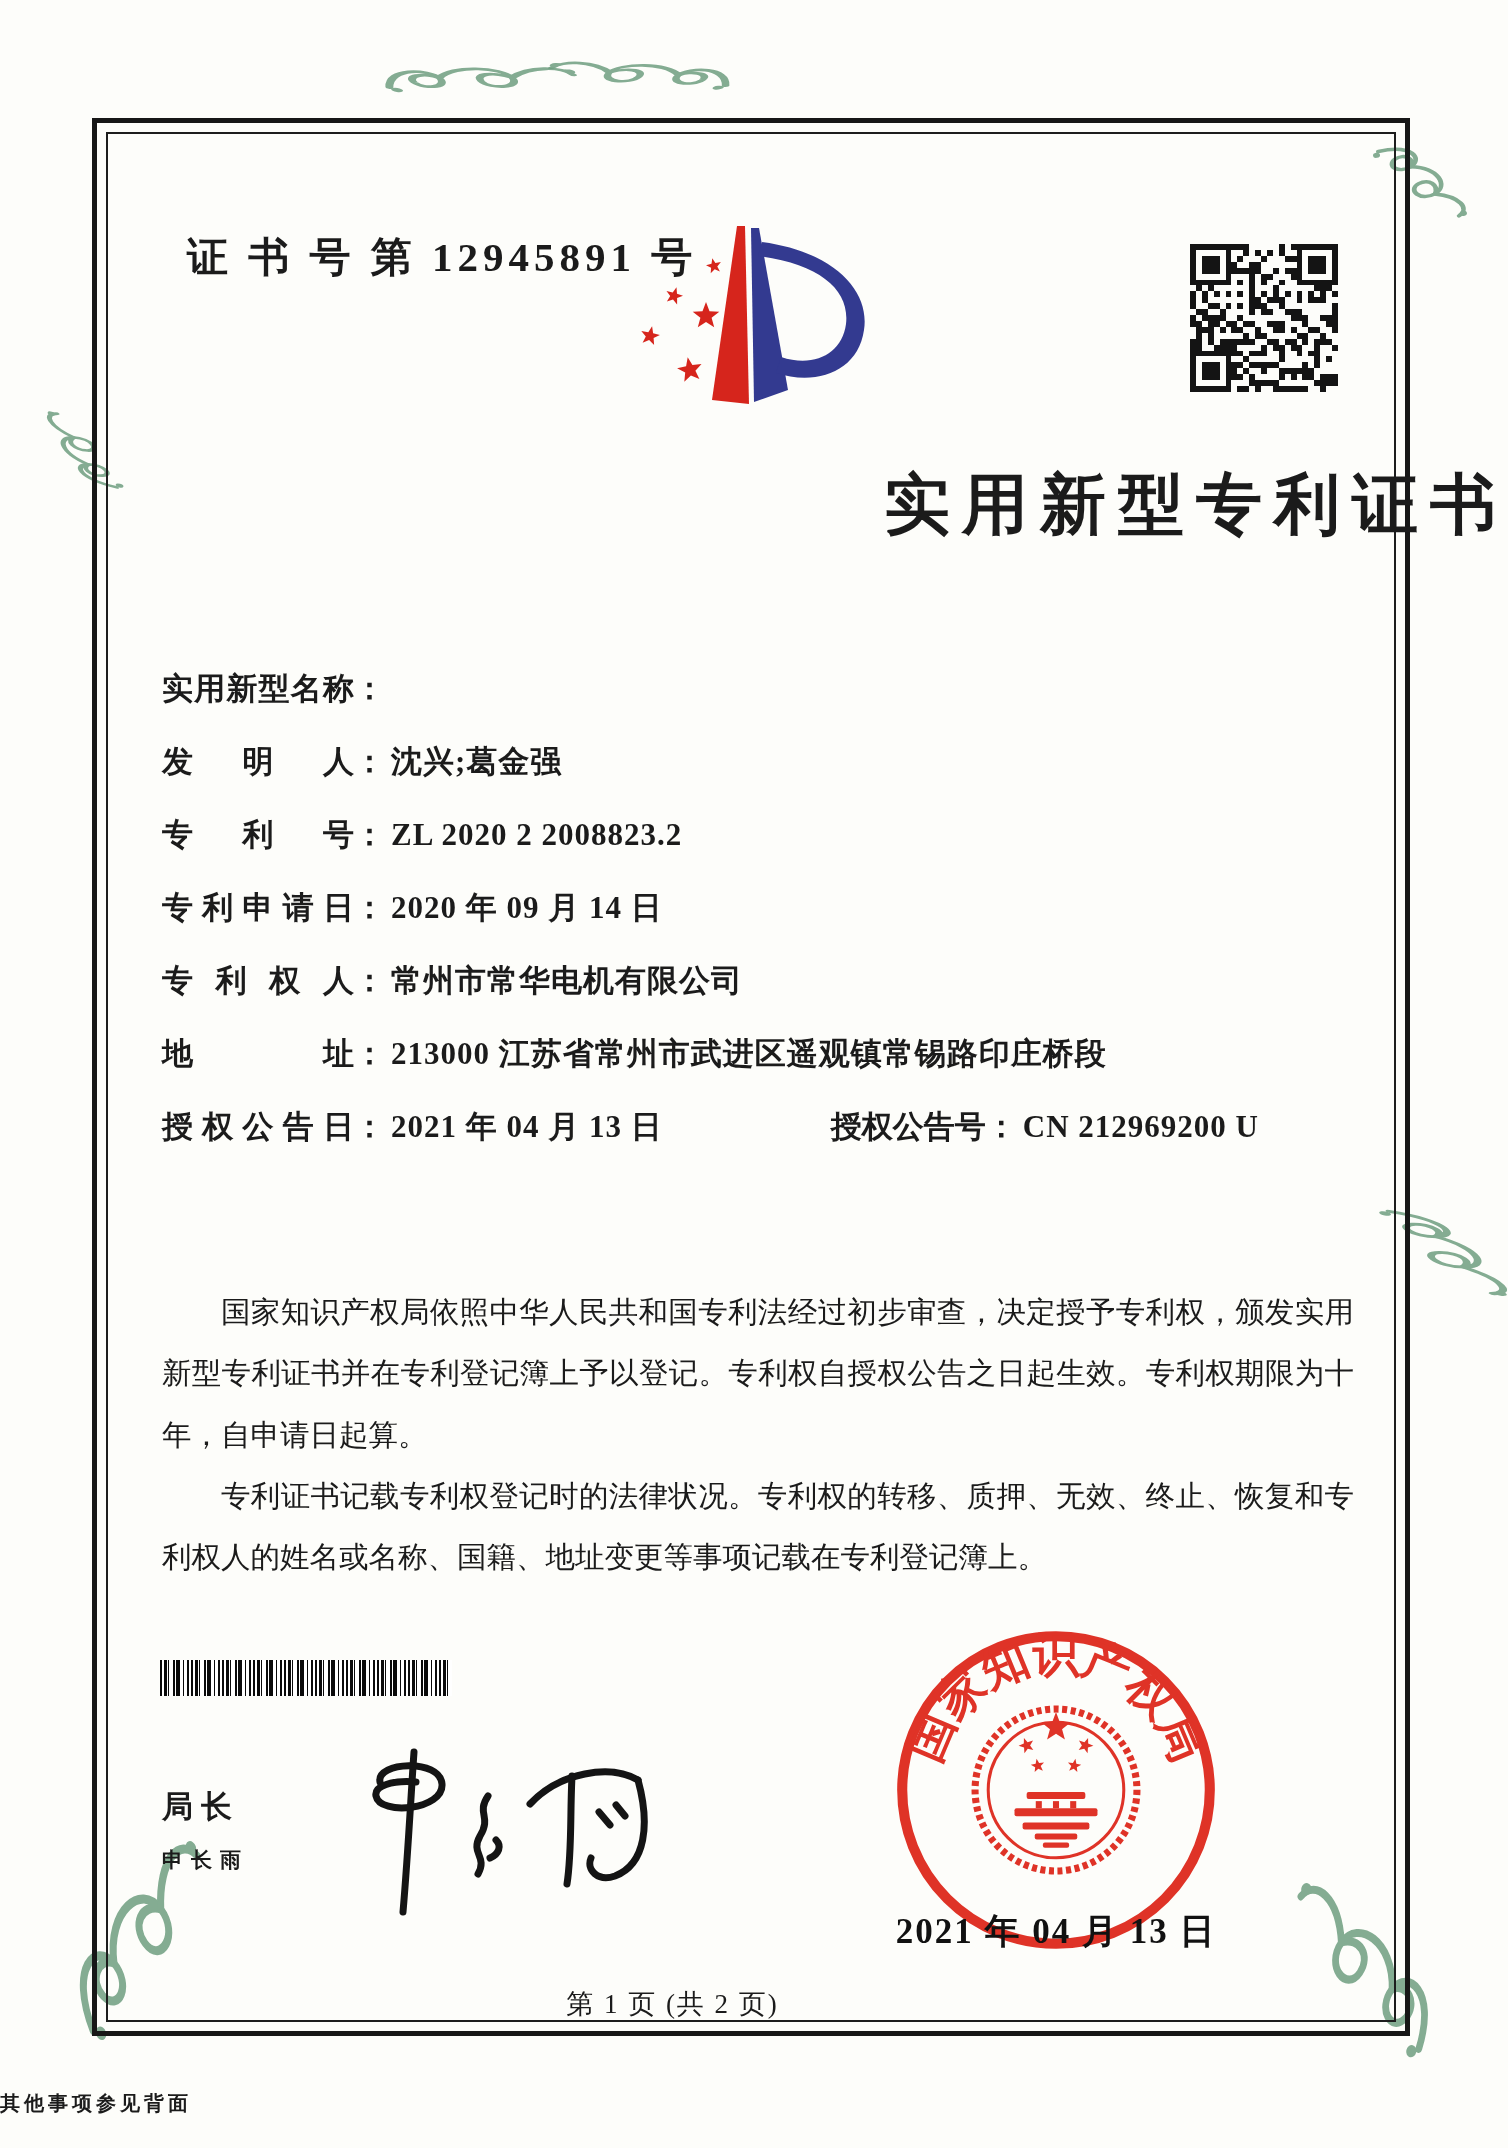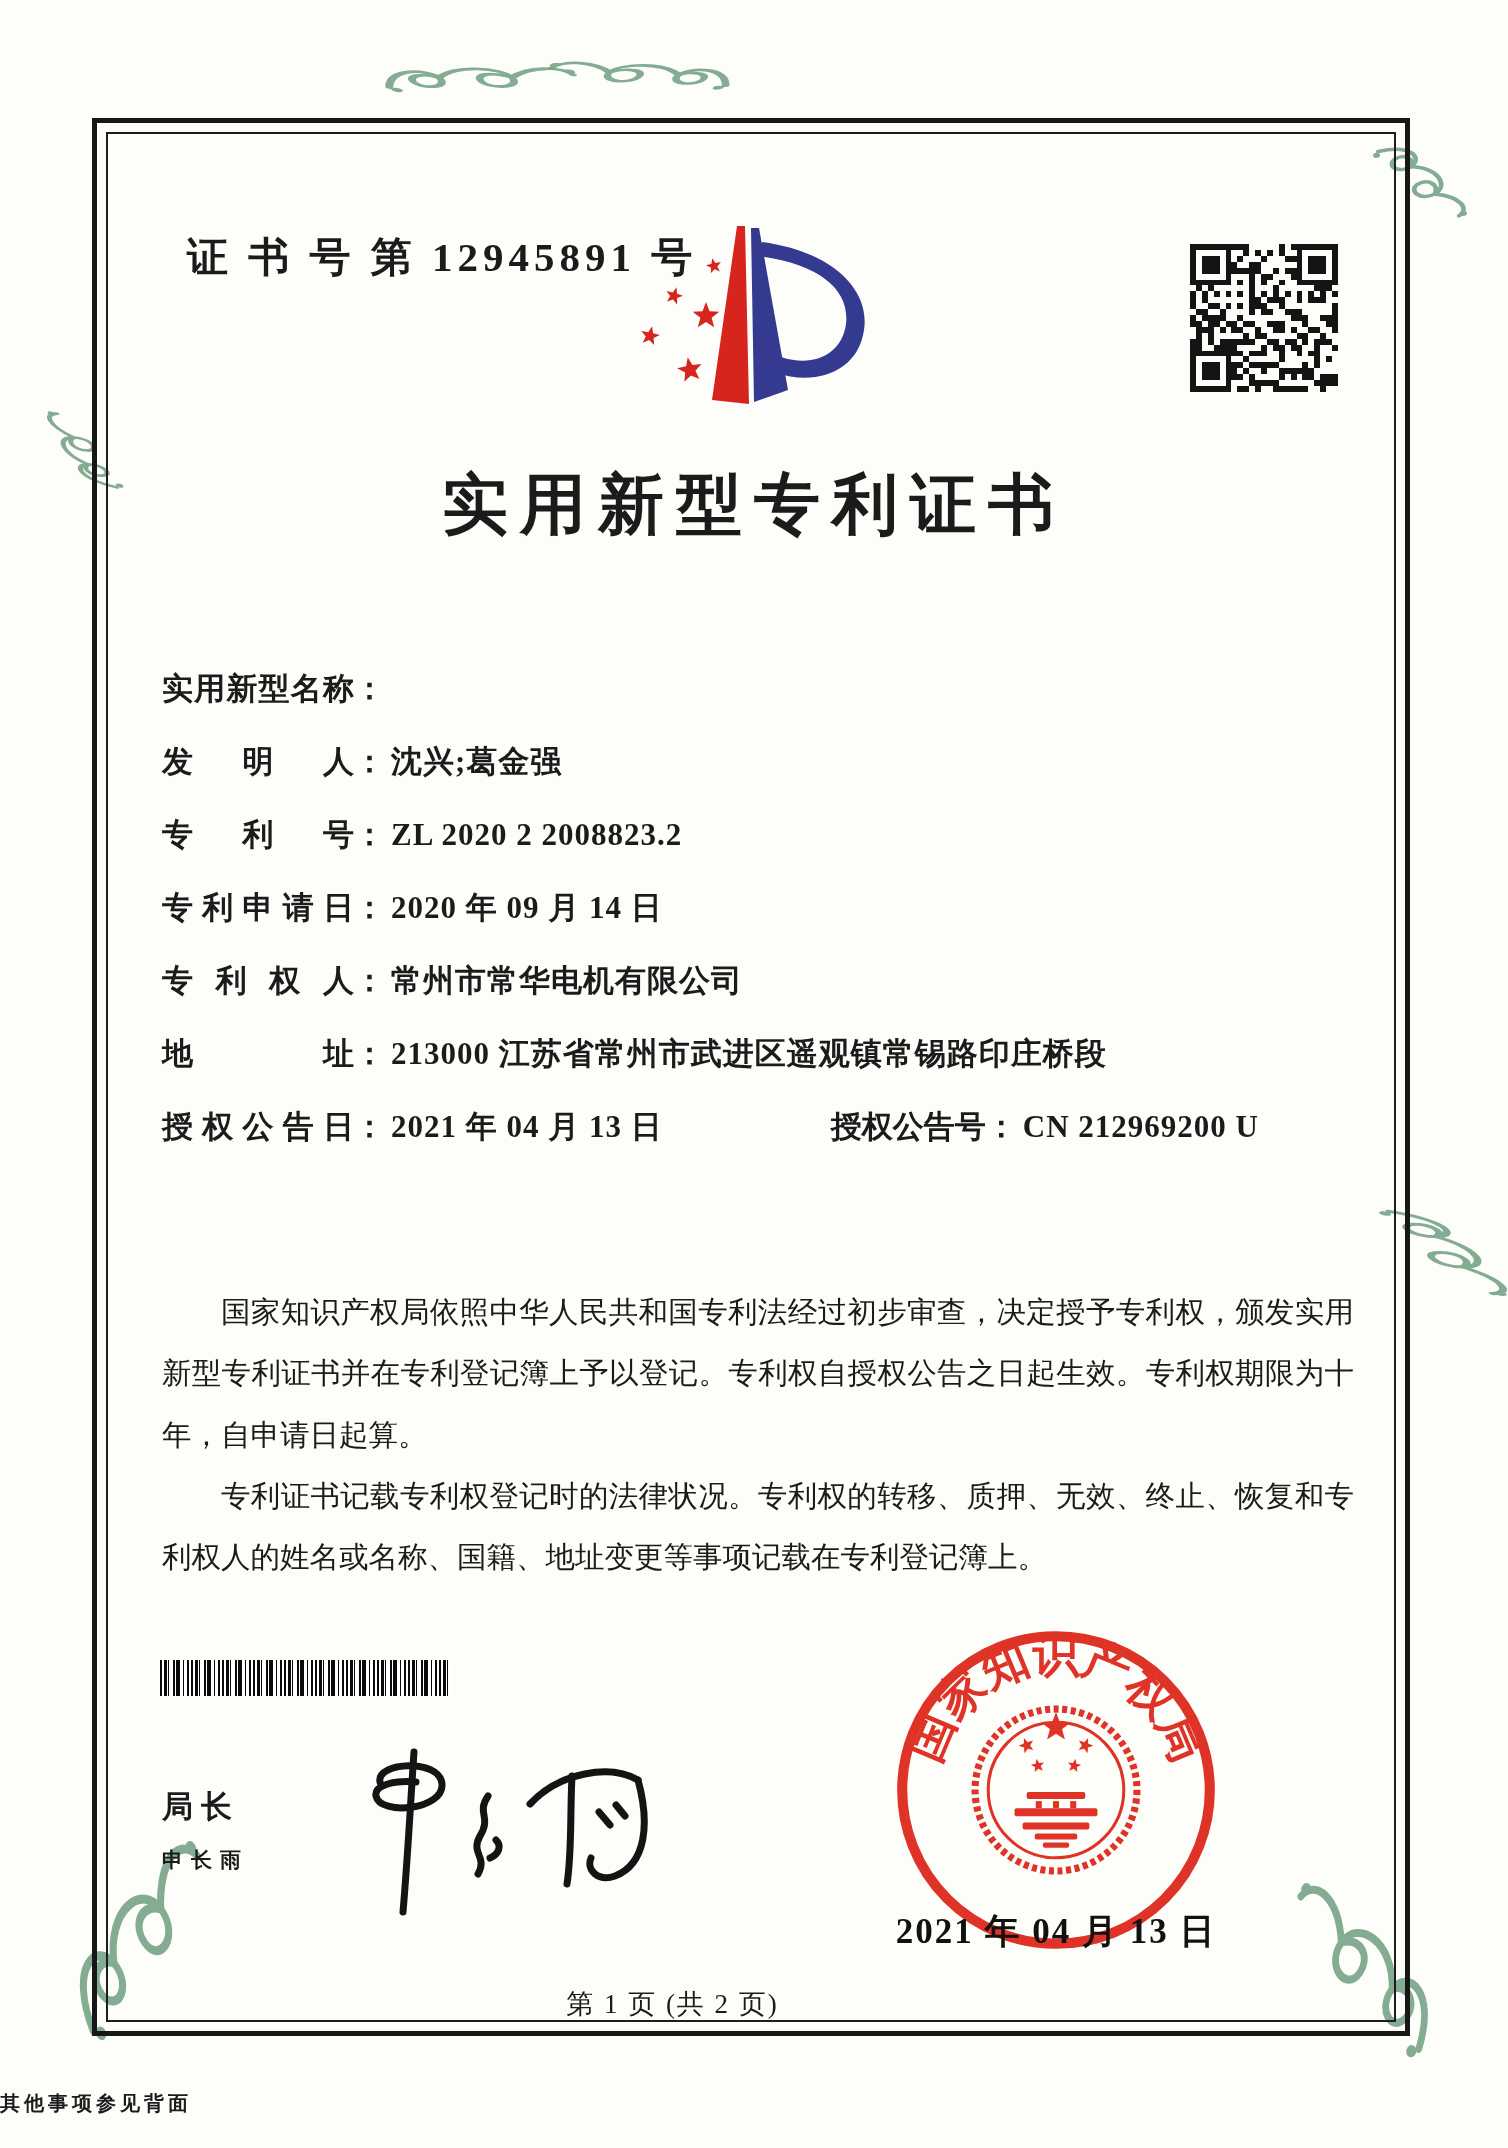--- a/index.html
+++ b/index.html
@@ -22,21 +22,21 @@
   .orn{position:absolute;color:#6f9f80;opacity:.85;}
   .orn svg{display:block;width:100%;height:100%;}
   
   .cert-no{
     position:absolute;left:150px;top:230px;
     font-size:41px;font-weight:600;letter-spacing:5px;white-space:nowrap;margin-left:37px;
   }
   .logo{position:absolute;left:598px;top:210px;width:286px;height:222px;}
   .qr{position:absolute;left:1190px;top:244px;width:148px;height:148px;}
   .title{
-    position:absolute;left:0;width:1508px;top:460px;text-align:center;
+    position:absolute;left:0;width:1508px;top:460px;text-align:right;
     font-size:66px;font-weight:700;letter-spacing:12px;white-space:nowrap;
   }
   
   .fields{
     position:absolute;left:162px;top:672px;width:1200px;
     display:flex;flex-direction:column;gap:39px;
     font-size:31px;font-weight:600;line-height:34px;
   }
   .f-row{display:flex;white-space:nowrap;}
   .f-label{

